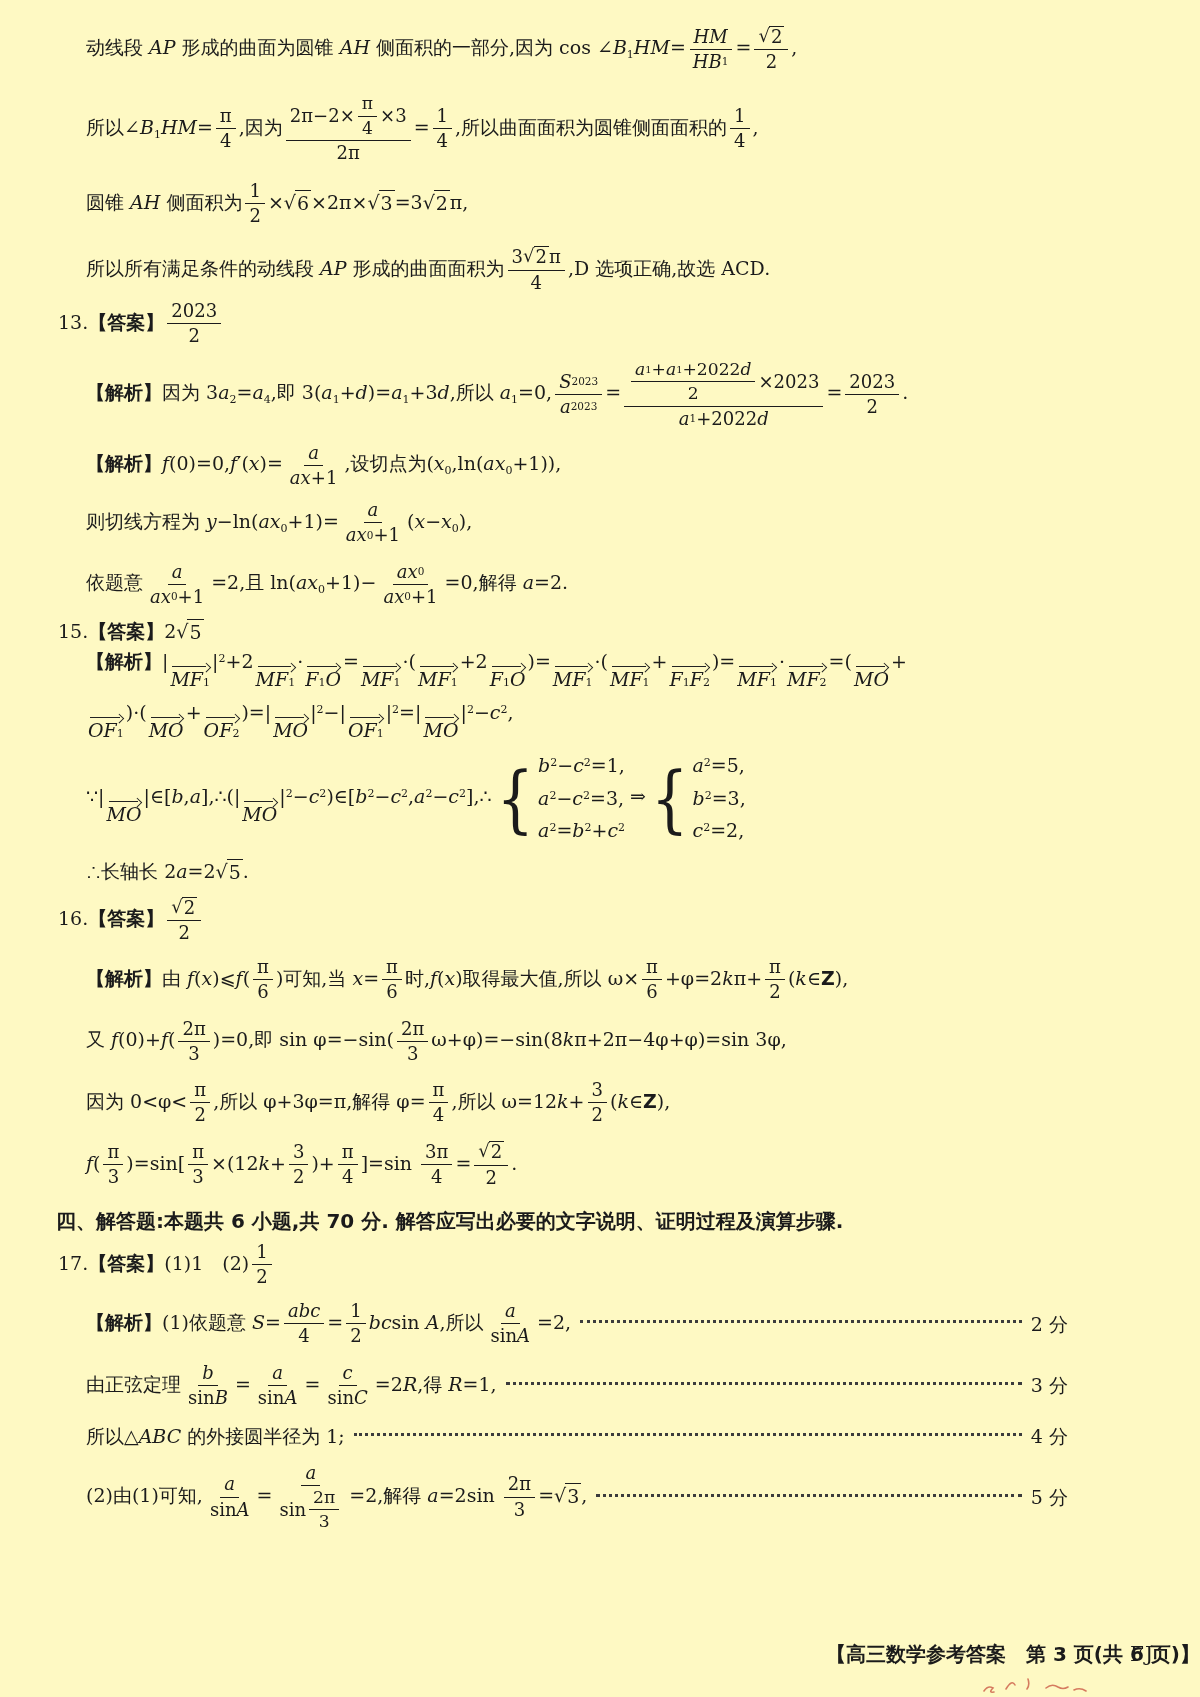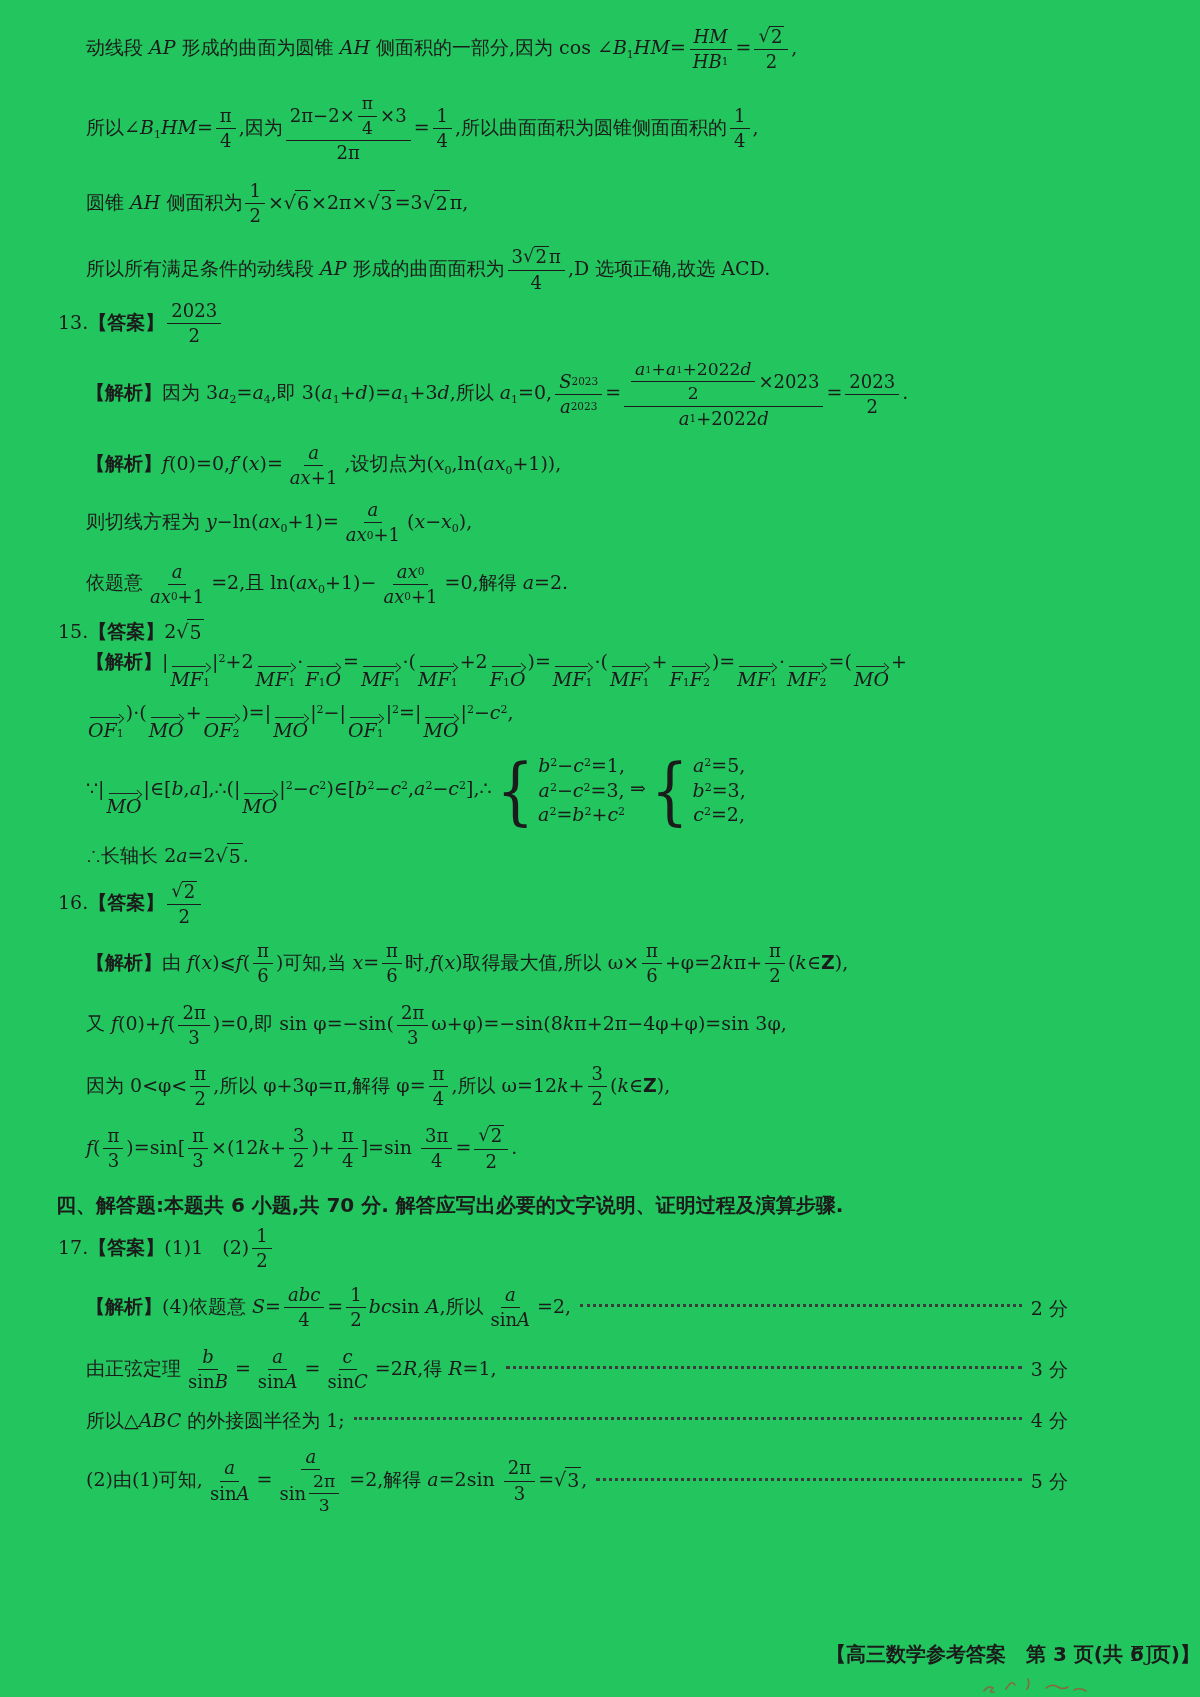--- a/index.html
+++ b/index.html
@@ -1,16 +1,16 @@
 <!DOCTYPE html>
 <html><head>
 <meta charset="utf-8">
 <style>
   html,body{margin:0;padding:0;background:#e8e8e8;}
-  .page{position:relative;width:1200px;height:1697px;margin:0 auto;background:#22c55e;
+  .page{position:relative;width:1200px;height:1697px;margin:0 auto;background:#fef9c3;
         overflow:hidden;color:#1b1b1b;
         font-family:"DejaVu Serif","Liberation Serif",serif;font-size:19px;line-height:1.3;}
   .content{padding:26px 36px 0 56px;}
   .ln{white-space:nowrap;margin-left:30px;}
   .ln.num{margin-left:2px;}
   .ln.hd{margin-left:0;font-size:20px;}
   .hd .tx,.bd{font-weight:700;font-family:"DejaVu Sans","Liberation Sans",sans-serif;}
   .it{font-style:italic;font-family:"DejaVu Serif","Liberation Serif",serif;}
   .sb{font-size:0.58em;vertical-align:-0.32em;}
   .sp{font-size:0.58em;vertical-align:0.55em;}
@@ -24,21 +24,21 @@
   .sqc{border-top:1.4px solid #1c1c1c;padding:0 2px;display:inline-flex;align-items:center;}
   .vec{display:inline-flex;flex-direction:column;align-items:flex-end;vertical-align:-0.12em;margin:0 2px;}
   .arr{position:relative;height:8px;align-self:stretch;min-width:1.5em;}
   .arr::before{content:"";position:absolute;left:2px;right:4px;top:4px;border-top:1.5px solid #222;}
   .arr::after{content:"";position:absolute;right:1px;top:1.6px;width:5.5px;height:5.5px;
               border-top:1.5px solid #222;border-right:1.5px solid #222;transform:rotate(45deg);}
   .vb{display:inline-flex;align-items:baseline;line-height:1.05;}
   .cases{display:inline-flex;align-items:center;vertical-align:middle;margin:0 5px;}
   .brace{font-size:3.1em;font-weight:300;line-height:0.9;transform:scaleY(1.25);margin-right:4px;
          font-family:"DejaVu Serif","Liberation Serif",serif;}
-  .rows{display:inline-flex;flex-direction:column;gap:0;align-items:center;}
+  .rows{display:inline-flex;flex-direction:column;gap:8px;align-items:flex-start;}
   .row{white-space:nowrap;}
   .scored{display:flex;align-items:center;width:982px;}
   .scored .seg{white-space:nowrap;}
   .leader{flex:1 1 auto;border-bottom:3px dotted #3c3c3c;height:0;margin:0 9px;transform:translateY(-2px);}
   .score{white-space:nowrap;}
   .footer{position:absolute;left:0;right:0;bottom:26px;height:30px;}
   .fcenter{display:block;text-align:right;font-weight:700;font-size:20px;
            font-family:"DejaVu Sans","Liberation Sans",sans-serif;}
   .fj{position:absolute;right:46px;top:0;font-size:20px;letter-spacing:1px;}
   .redmark{position:absolute;right:104px;bottom:-26px;opacity:0.65;}
@@ -510,21 +510,21 @@
     <div class="ln hd" style="margin-top:20px"><span class="seg"><span class="tx">四、解答题:本题共 6 小题,共 70 分. 解答应写出必要的文字说明、证明过程及演算步骤.</span></span></div>
     <div class="ln num" style="margin-top:8px"><span class="seg"><span class="tx">17.</span><span class="bd">【答案】</span><span class="tx">(1)1　(2)</span><span class="fr">
             <span class="n">
               <span class="tx">1</span>
             </span>
             <span class="d">
               <span class="tx">2</span>
             </span>
           </span></span></div>
     <div class="ln scored" style="margin-top:14px">
-        <span class="seg"><span class="bd">【解析】</span><span class="tx">(4)依题意 </span><span class="it">S</span><span class="tx">=</span><span class="fr">
+        <span class="seg"><span class="bd">【解析】</span><span class="tx">(1)依题意 </span><span class="it">S</span><span class="tx">=</span><span class="fr">
             <span class="n">
               <span class="it">abc</span>
             </span>
             <span class="d">
               <span class="tx">4</span>
             </span>
           </span><span class="tx">=</span><span class="fr">
             <span class="n">
               <span class="tx">1</span>
             </span>

